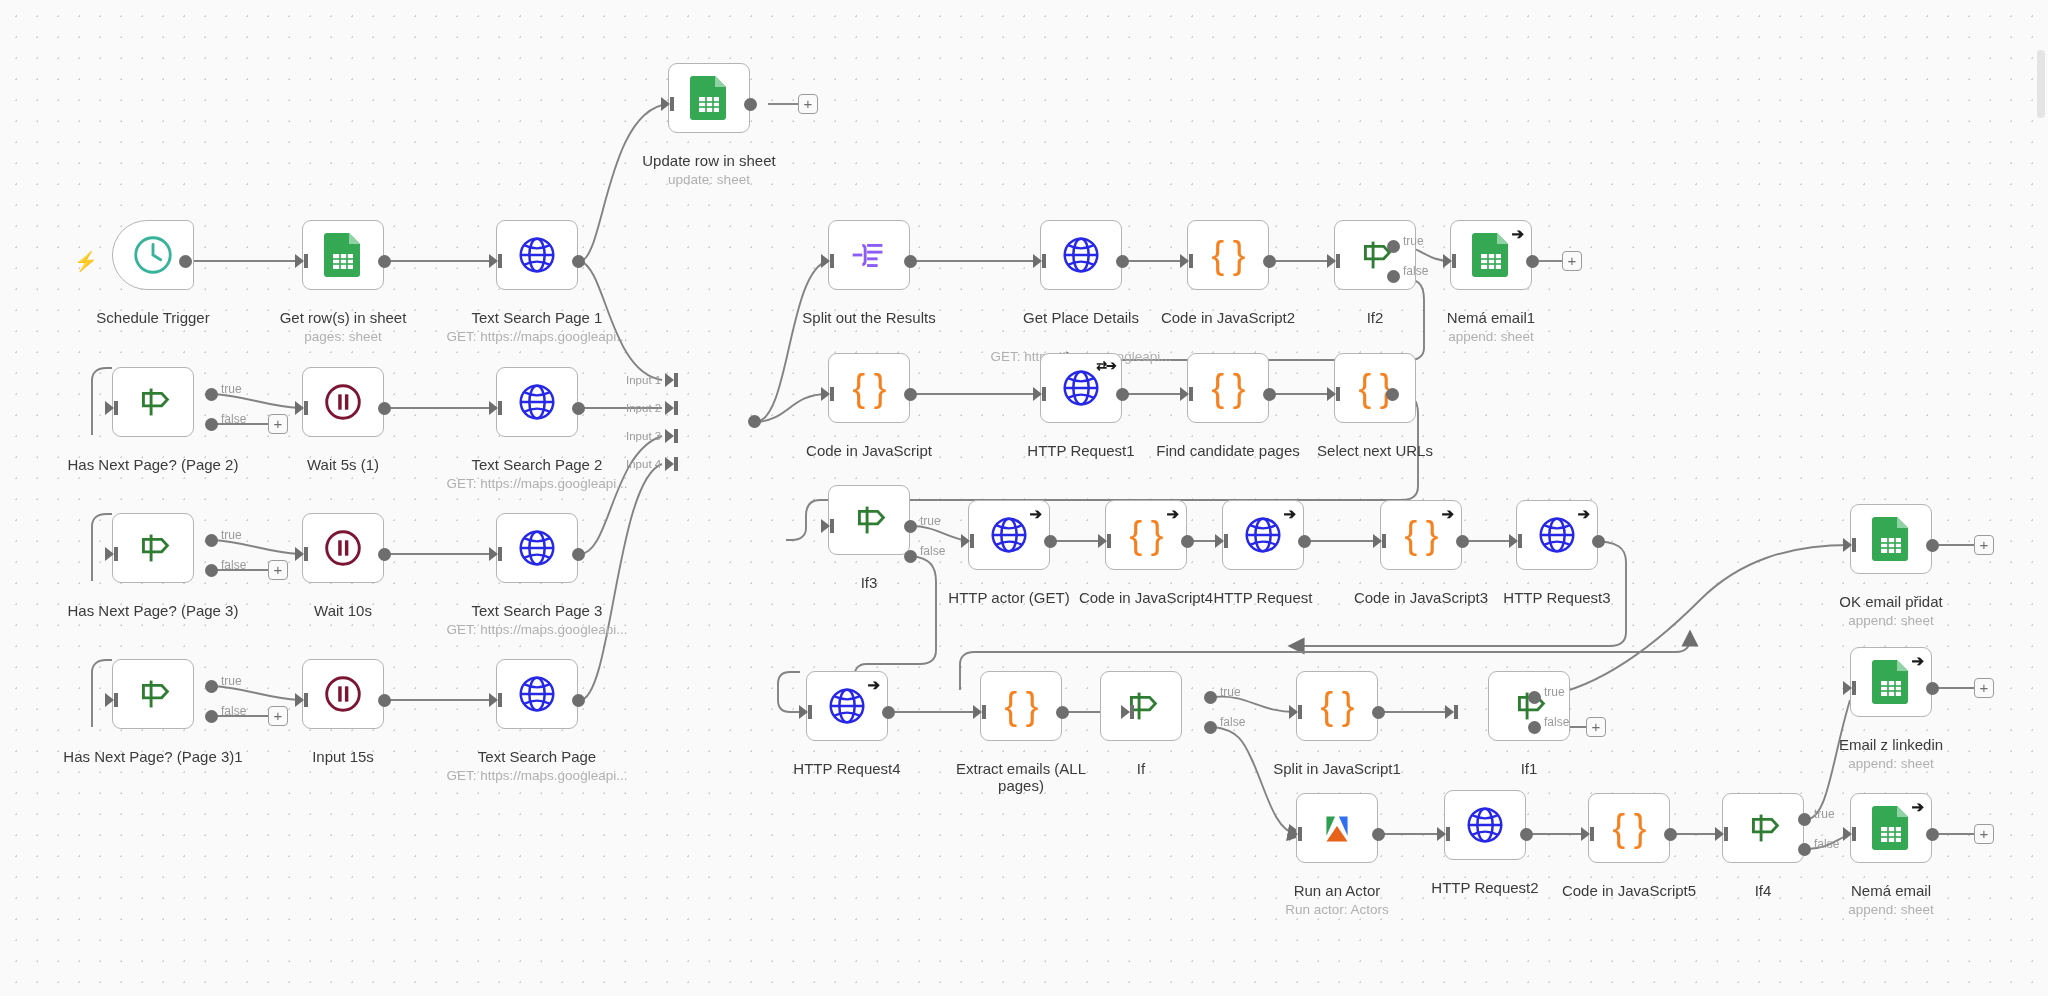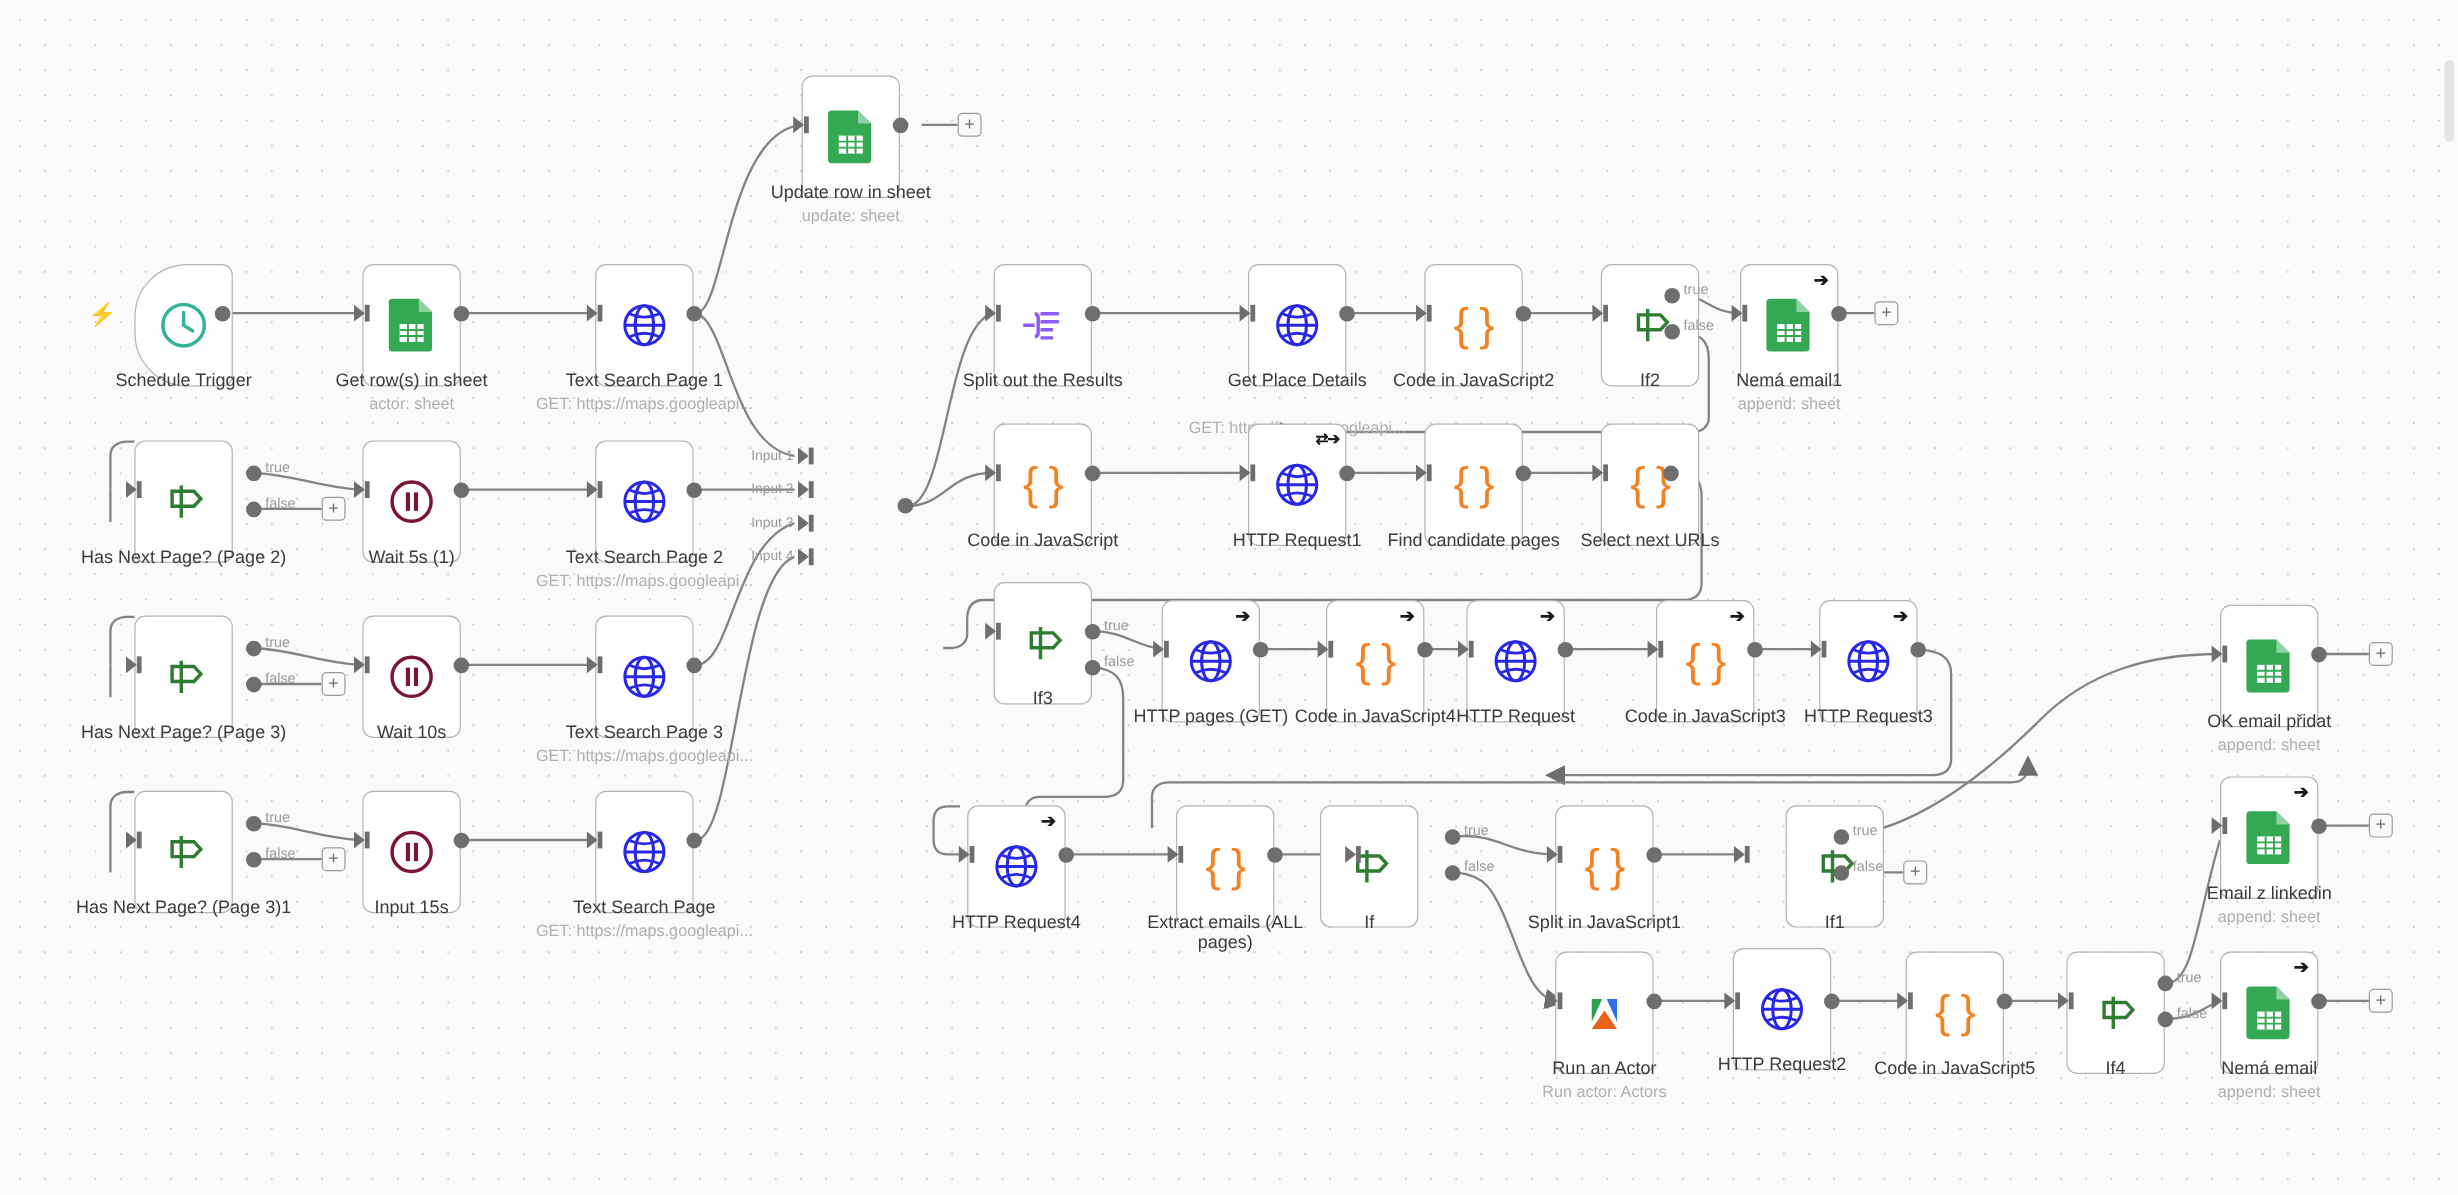--- a/index.html
+++ b/index.html
@@ -17,21 +17,21 @@
     background-image: radial-gradient(circle, #d2d2d2 1px, transparent 1px);
     background-size: 21px 21px;
     background-position: 6px 6px;
     overflow: hidden;
   }
   #edges { position: absolute; inset: 0; width: 2048px; height: 996px; pointer-events: none; }
 
   
   .node {
     position: absolute;
-    width: 82px; height: 102px;
+    width: 82px; height: 70px;
     background: #ffffff;
     border: 1.4px solid #b4b4b4;
     border-radius: 9px;
     display: flex; align-items: center; justify-content: center;
     z-index: 5;
   }
   .node.trigger {
     border-top-left-radius: 44px;
     border-bottom-left-radius: 44px;
   }
@@ -262,21 +262,21 @@
       <path d="M26 1 L37 12 H26 Z" fill="#8fd3a4"></path>
       <rect x="10" y="22" width="20" height="15" fill="#ffffff"></rect>
       <g stroke="#34a853" stroke-width="1.6">
         <line x1="10" y1="27" x2="30" y2="27"></line>
           <line x1="10" y1="32" x2="30" y2="32"></line>
         <line x1="17" y1="22" x2="17" y2="37"></line>
           <line x1="24" y1="22" x2="24" y2="37"></line>
       </g>
     </svg>
     <div class="nlabel">Get row(s) in sheet</div>
-    <div class="nsub">actor: sheet</div>
+    <div class="nsub">pages: sheet</div>
   </div>
   <span class="port-out" style="left:378px; top:255px;"></span>
   <span class="port-in" style="left:489px; top:254px;"></span>
 
   <div class="node" style="left:496px; top:220px;">
     <svg class="ic" viewBox="0 0 48 48">
       <circle cx="24" cy="24" r="17" fill="none" stroke="#2727e6" stroke-width="2.6"></circle>
       <ellipse cx="24" cy="24" rx="8" ry="17" fill="none" stroke="#2727e6" stroke-width="2.6"></ellipse>
       <line x1="7" y1="24" x2="41" y2="24" stroke="#2727e6" stroke-width="2.6"></line>
       <path d="M11 14 Q24 20 37 14" fill="none" stroke="#2727e6" stroke-width="2.4"></path>
@@ -553,21 +553,21 @@
   <span class="port-in" style="left:961px; top:534px;"></span>
   <div class="node" style="left:968px; top:500px;">
     <span class="corner-arrow">➔</span>
     <svg class="ic" viewBox="0 0 48 48">
       <circle cx="24" cy="24" r="17" fill="none" stroke="#2727e6" stroke-width="2.6"></circle>
       <ellipse cx="24" cy="24" rx="8" ry="17" fill="none" stroke="#2727e6" stroke-width="2.6"></ellipse>
       <line x1="7" y1="24" x2="41" y2="24" stroke="#2727e6" stroke-width="2.6"></line>
       <path d="M11 14 Q24 20 37 14" fill="none" stroke="#2727e6" stroke-width="2.4"></path>
       <path d="M11 34 Q24 28 37 34" fill="none" stroke="#2727e6" stroke-width="2.4"></path>
     </svg>
-    <div class="nlabel">HTTP pages (GET)</div>
+    <div class="nlabel">HTTP actor (GET)</div>
   </div>
   <span class="port-out" style="left:1044px; top:535px;"></span>
   <span class="port-in" style="left:1098px; top:534px;"></span>
 
   <div class="node" style="left:1105px; top:500px;">
     <span class="corner-arrow">➔</span>
     <span class="ic-code">{&nbsp;}</span>
     <div class="nlabel">Code in JavaScript4</div>
   </div>
   <span class="port-out" style="left:1181px; top:535px;"></span>

